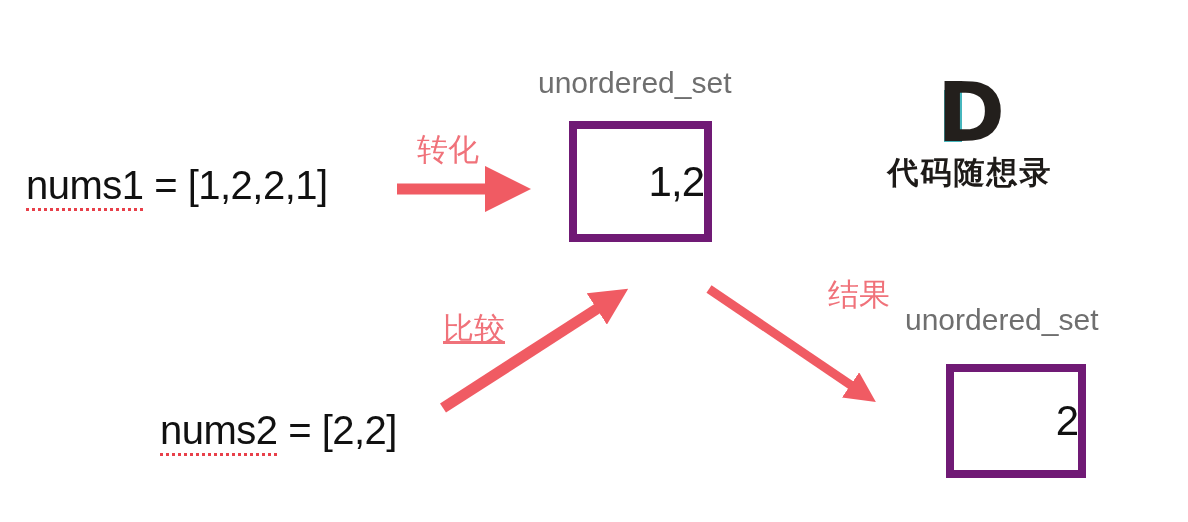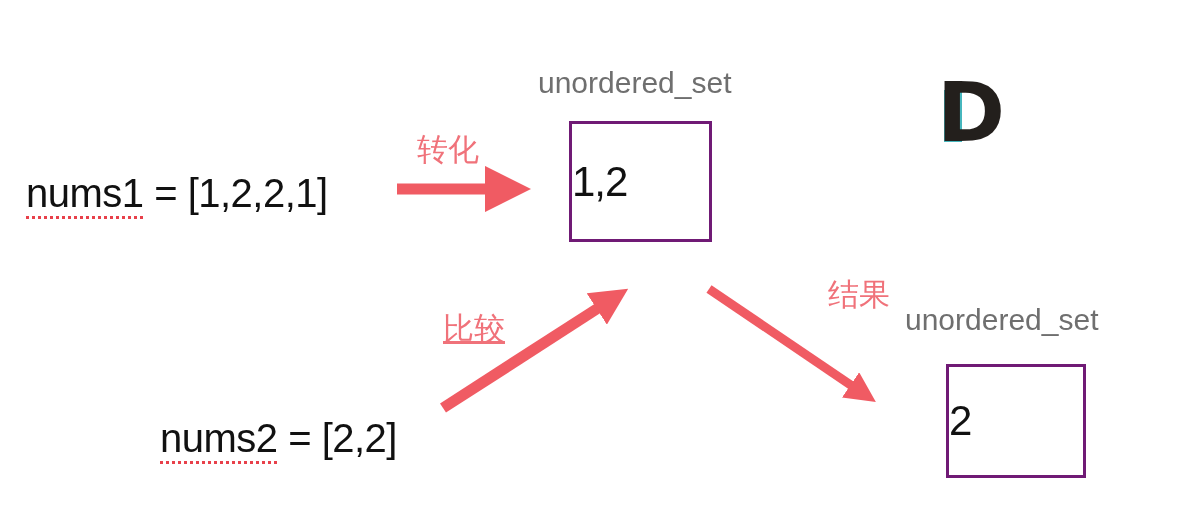--- a/index.html
+++ b/index.html
@@ -24,21 +24,20 @@
   .expr {
     font-family: "Liberation Sans", "DejaVu Sans", sans-serif;
     font-size: 40px;
     color: #111111;
     white-space: nowrap;
     letter-spacing: -0.5px;
   }
   .expr .var {
     position: relative;
     display: inline-block;
-    margin-top: 8px;
   }
   
   .expr .var::after {
     content: "";
     position: absolute;
     left: 0;
     right: 0;
     bottom: -3px;
     height: 3px;
     background-image: linear-gradient(to right, #e8404a 0px, #e8404a 3px, transparent 3px, transparent 6px);
@@ -48,25 +47,25 @@
 
   
   .set-label {
     font-family: "Liberation Sans", "DejaVu Sans", sans-serif;
     font-size: 30px;
     color: #6f6f6f;
     white-space: nowrap;
   }
   .set-box {
     box-sizing: border-box;
-    border: 3px solid #701a75;
+    border: 8px solid #701a75;
     background: #ffffff;
     display: flex;
     align-items: center;
-    justify-content: flex-start;
+    justify-content: flex-end;
   }
   .set-box-value {
     font-family: "Liberation Sans", "DejaVu Sans", sans-serif;
     font-size: 42px;
     color: #111111;
     letter-spacing: -1px;
   }
 
   
   .arrow-label {
@@ -181,16 +180,17 @@
 
   <div class="abs arrow-label" style="left:417px; top:129px;">转化</div>
   <div class="abs arrow-label" style="left:443px; top:308px;text-decoration:underline;">比较</div>
   <div class="abs arrow-label" style="left:828px; top:274px;">结果</div>
 
   <div class="abs logo-wrap" style="left:870px; top:78px;">
     <div class="logo-mark">
       <div class="logo-bar"></div>
       <div class="logo-d">D</div>
     </div>
+    <div class="logo-text">代码随想录</div>
   </div>
 
 
 </div>
 
 </body></html>

